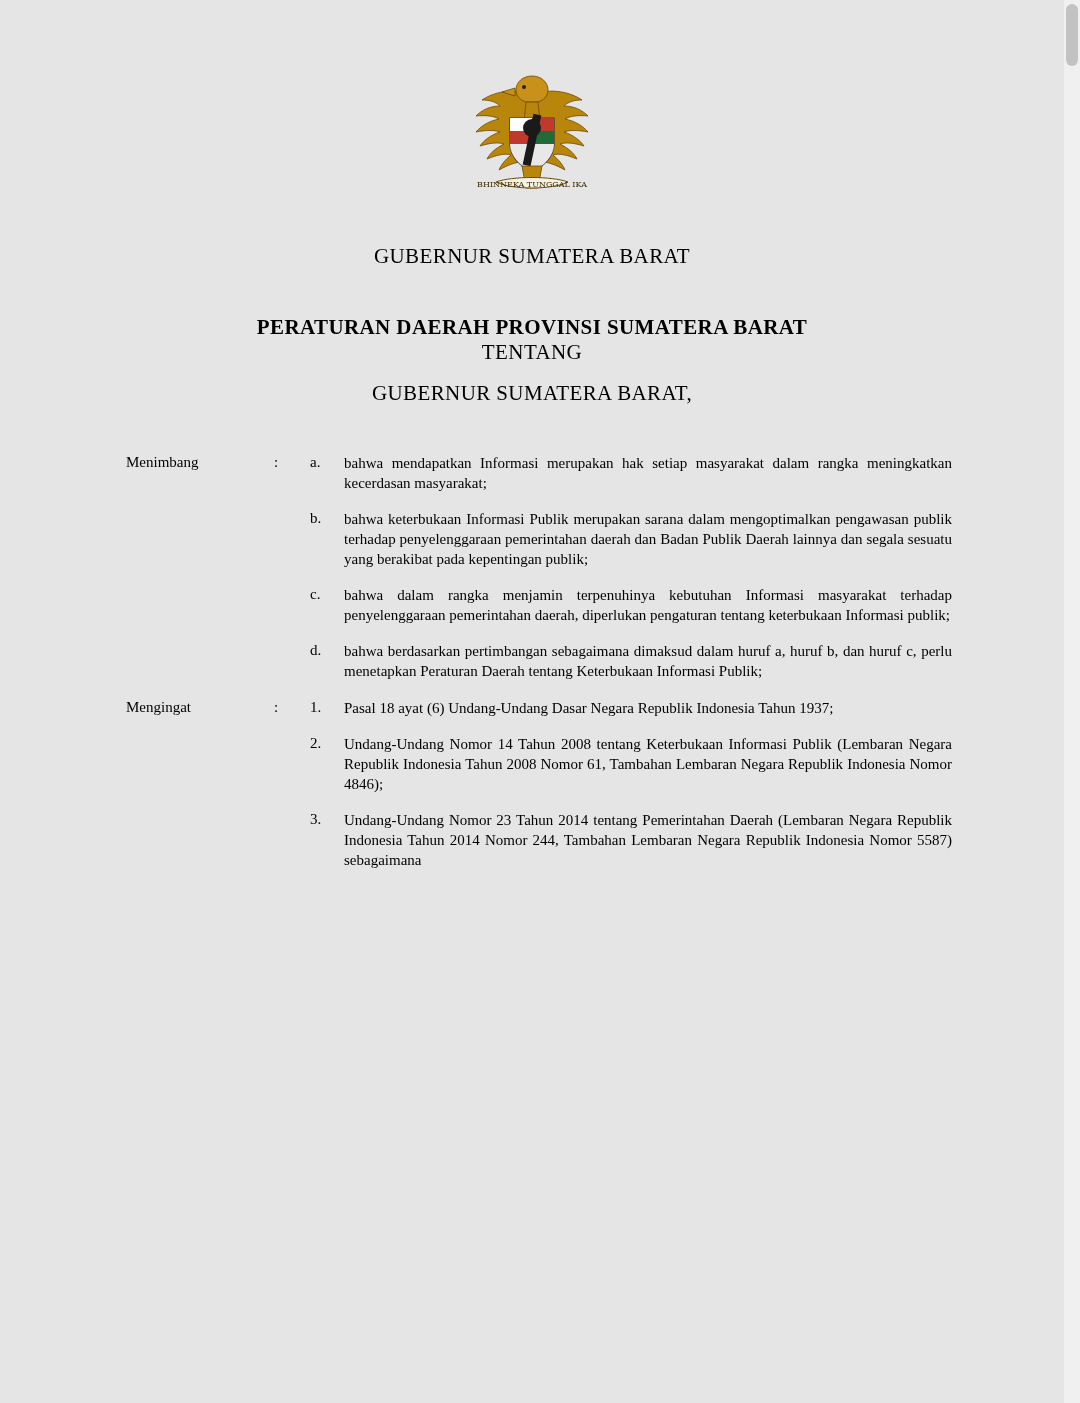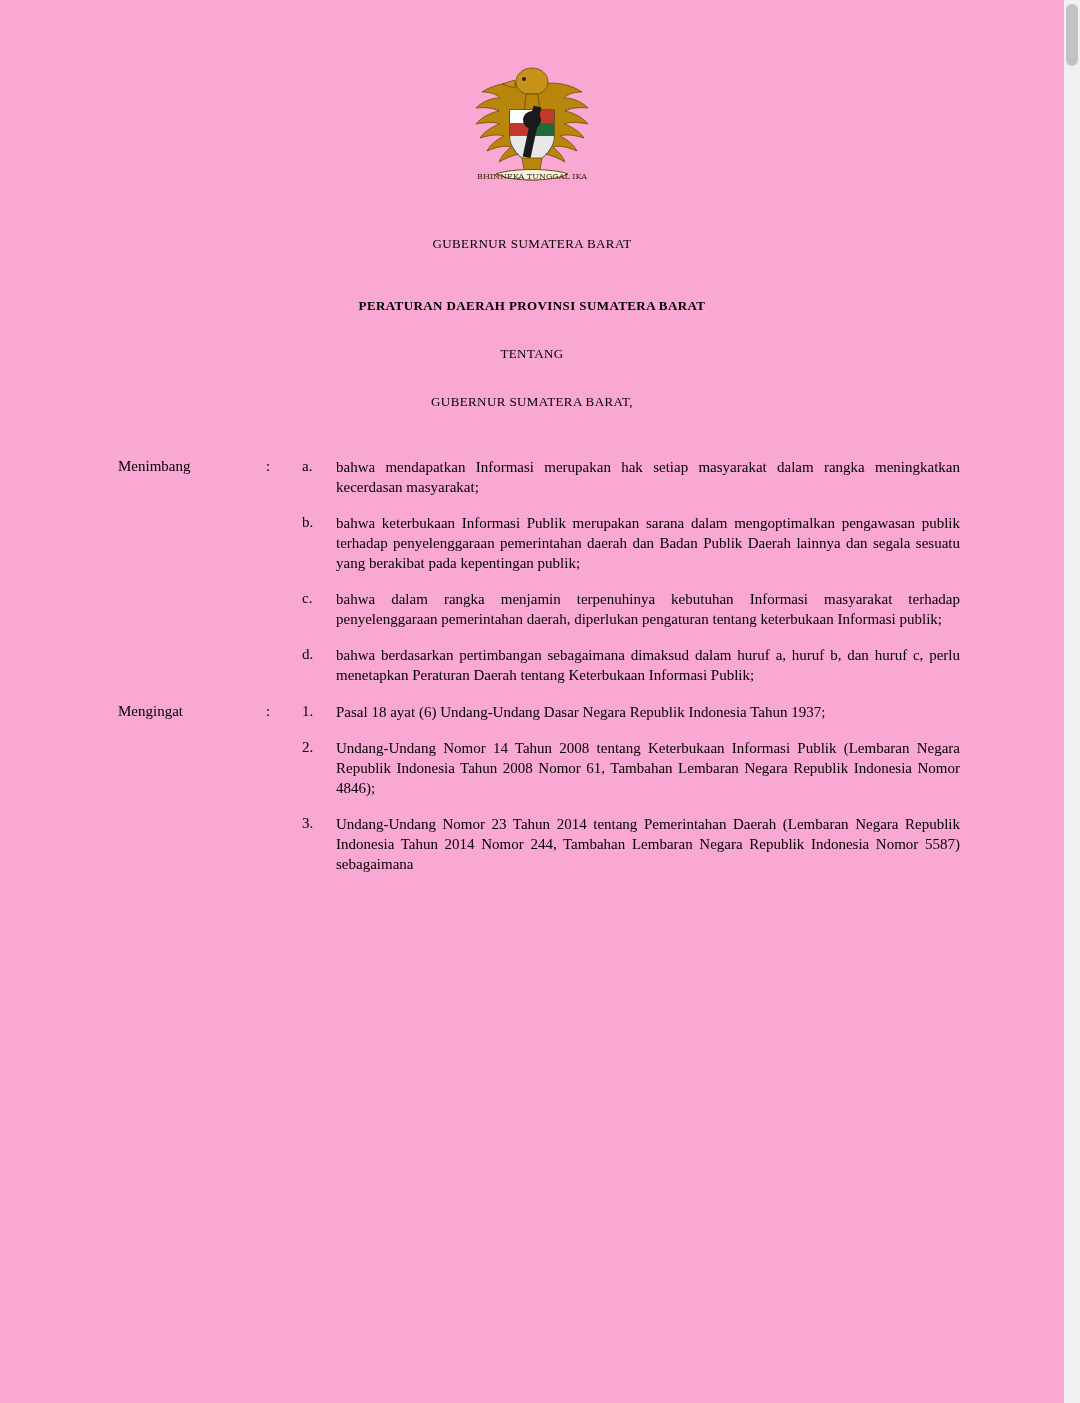--- a/index.html
+++ b/index.html
@@ -34,52 +34,52 @@
     background: #c2c2c2;
     border-radius: 6px;
   }
 
   .page {
     position: absolute;
     top: 0;
     left: 0;
     width: 1064px;
     height: 1403px;
-    background: #f9a8d4;
+    background: #e5e5e5;
     box-sizing: border-box;
-    padding: 0;
+    padding: 8px;
   }
 
   .emblem-wrap {
     width: 100%;
     text-align: center;
     padding-top: 58px;
     height: 150px;
     box-sizing: border-box;
   }
   .emblem {
     display: inline-block;
   }
 
   .heading-block {
     text-align: center;
-    font-size: 13px;
+    font-size: 21px;
     letter-spacing: 0.4px;
   }
   .heading-line {
     margin: 0;
     padding: 0;
   }
   .h-gubernur   { margin-top: 86px; }
   .h-peraturan  { margin-top: 46px; font-weight: bold; }
   .h-nomor      { margin-top: 33px; }
-  .h-tentang    { margin-top: 32px; }
+  .h-tentang    { }
   .h-judul      { margin-top: 32px; }
   .h-rahmat     { margin-top: 32px; }
-  .h-gubernur2  { margin-top: 32px; }
+  .h-gubernur2  { margin-top: 16px; }
 
   .body-block {
     margin-top: 48px;
     padding-left: 118px;
     padding-right: 104px;
     font-size: 15px;
   }
 
   .clause {
     display: flex;

